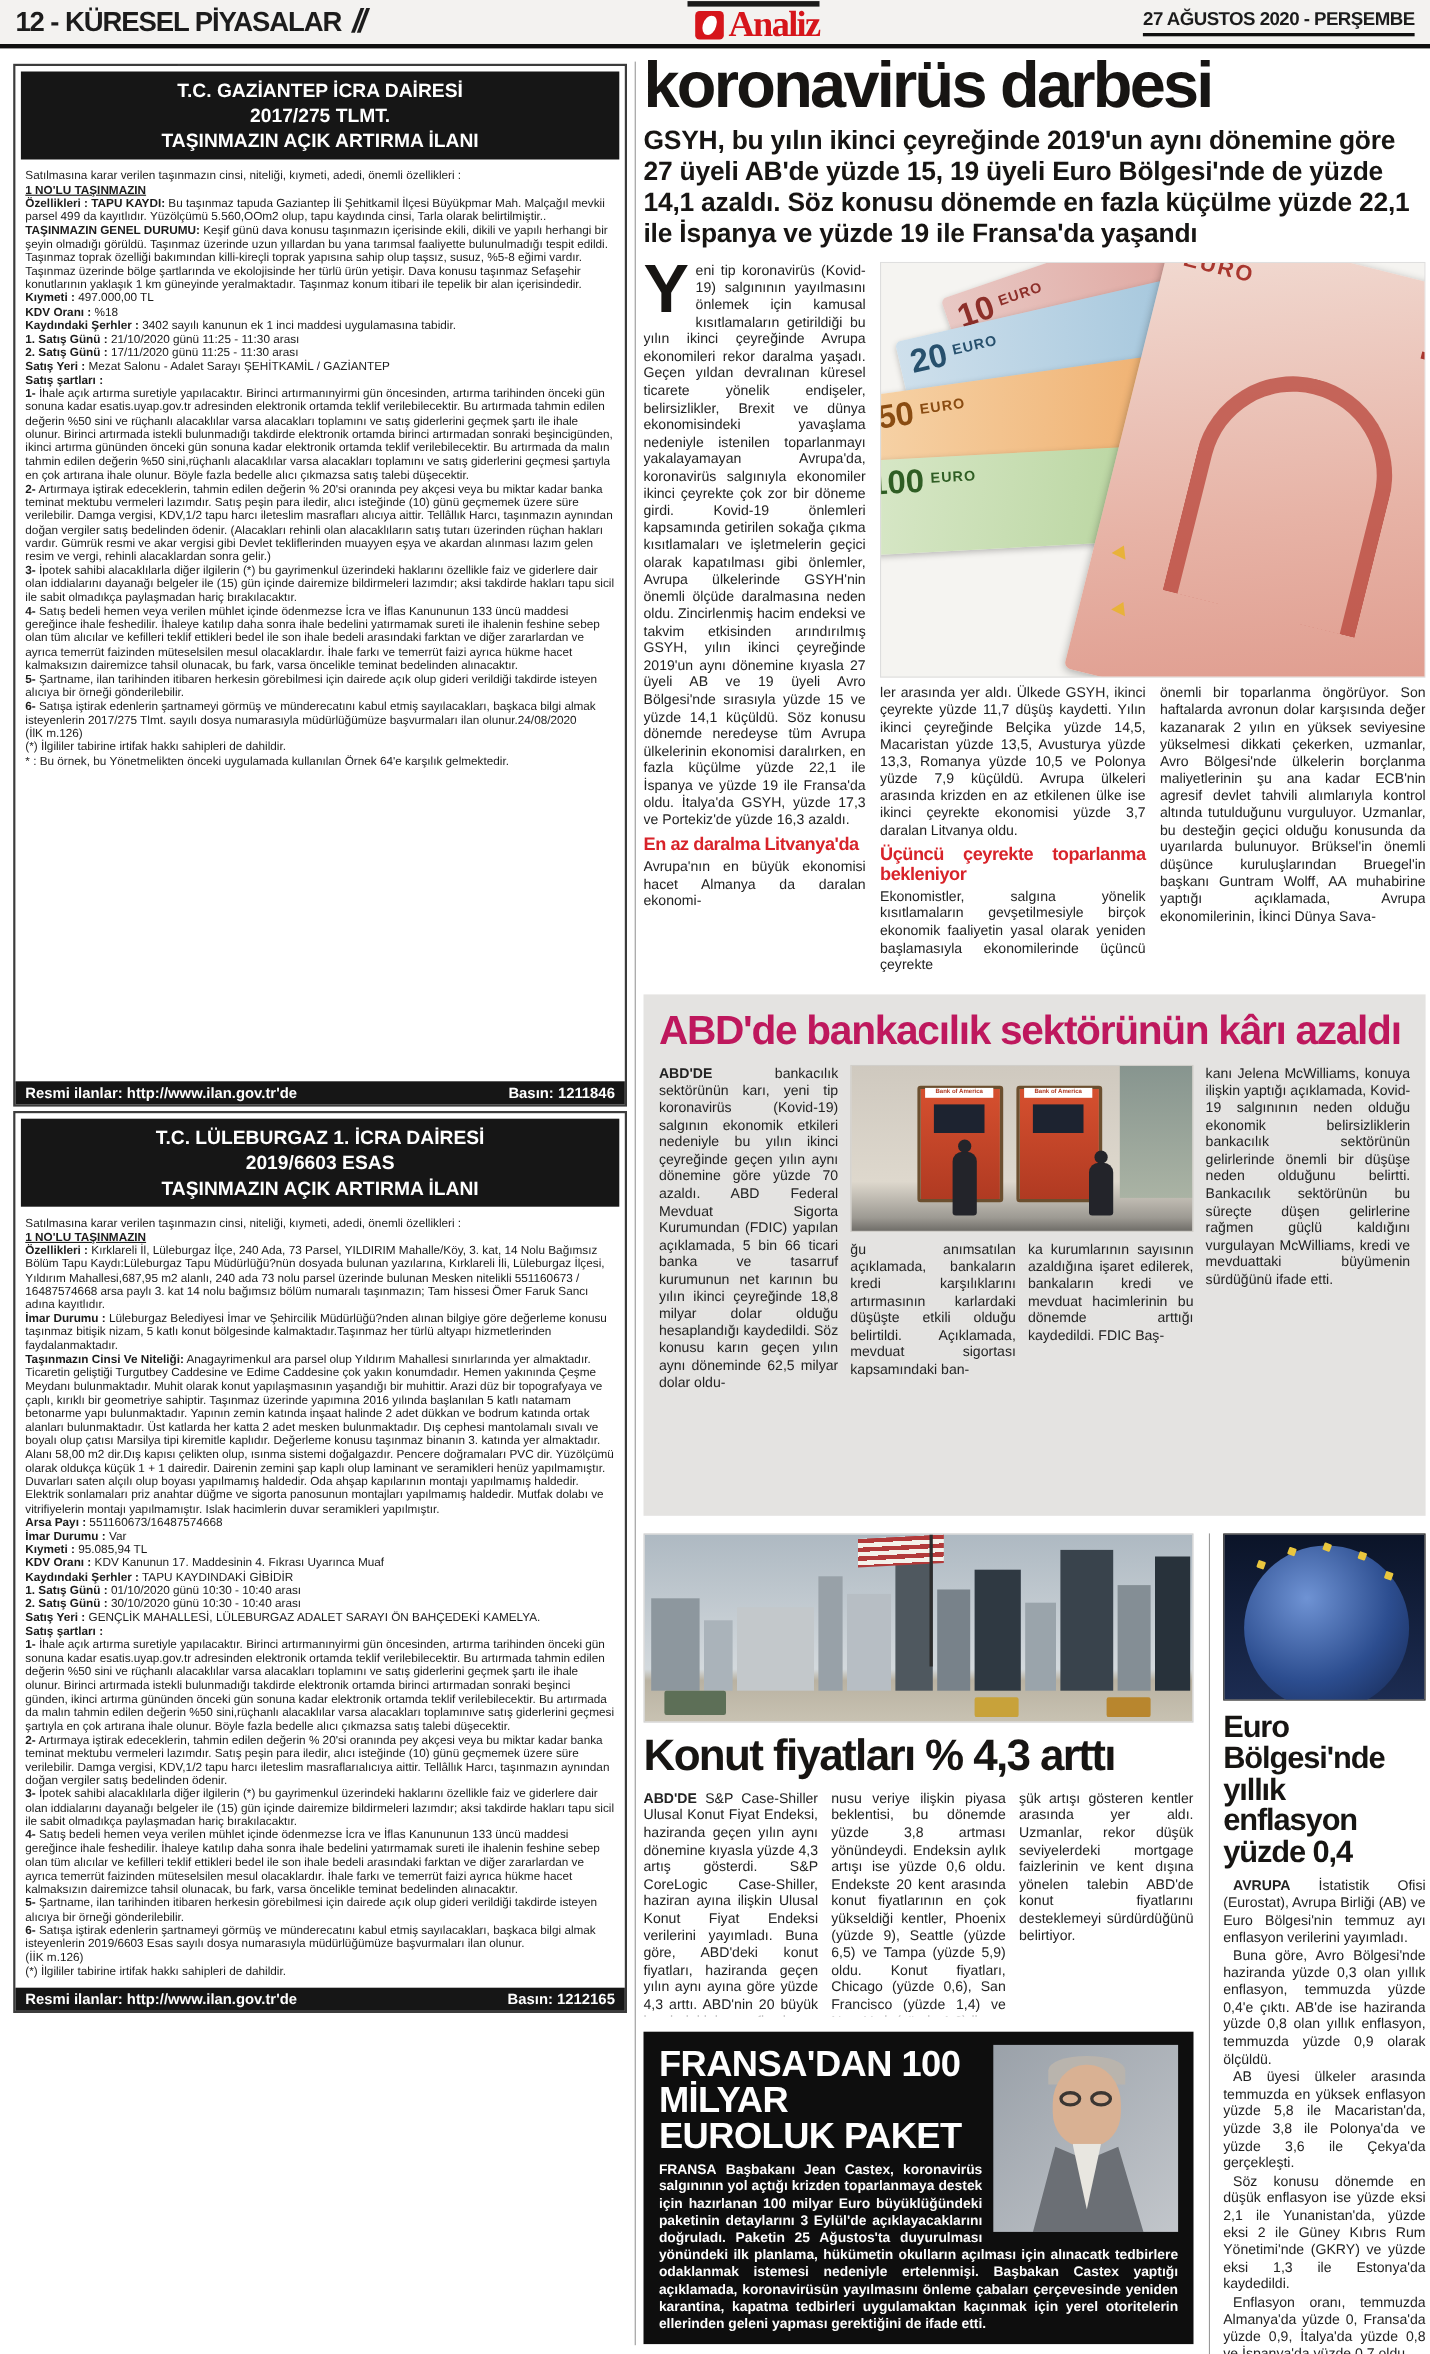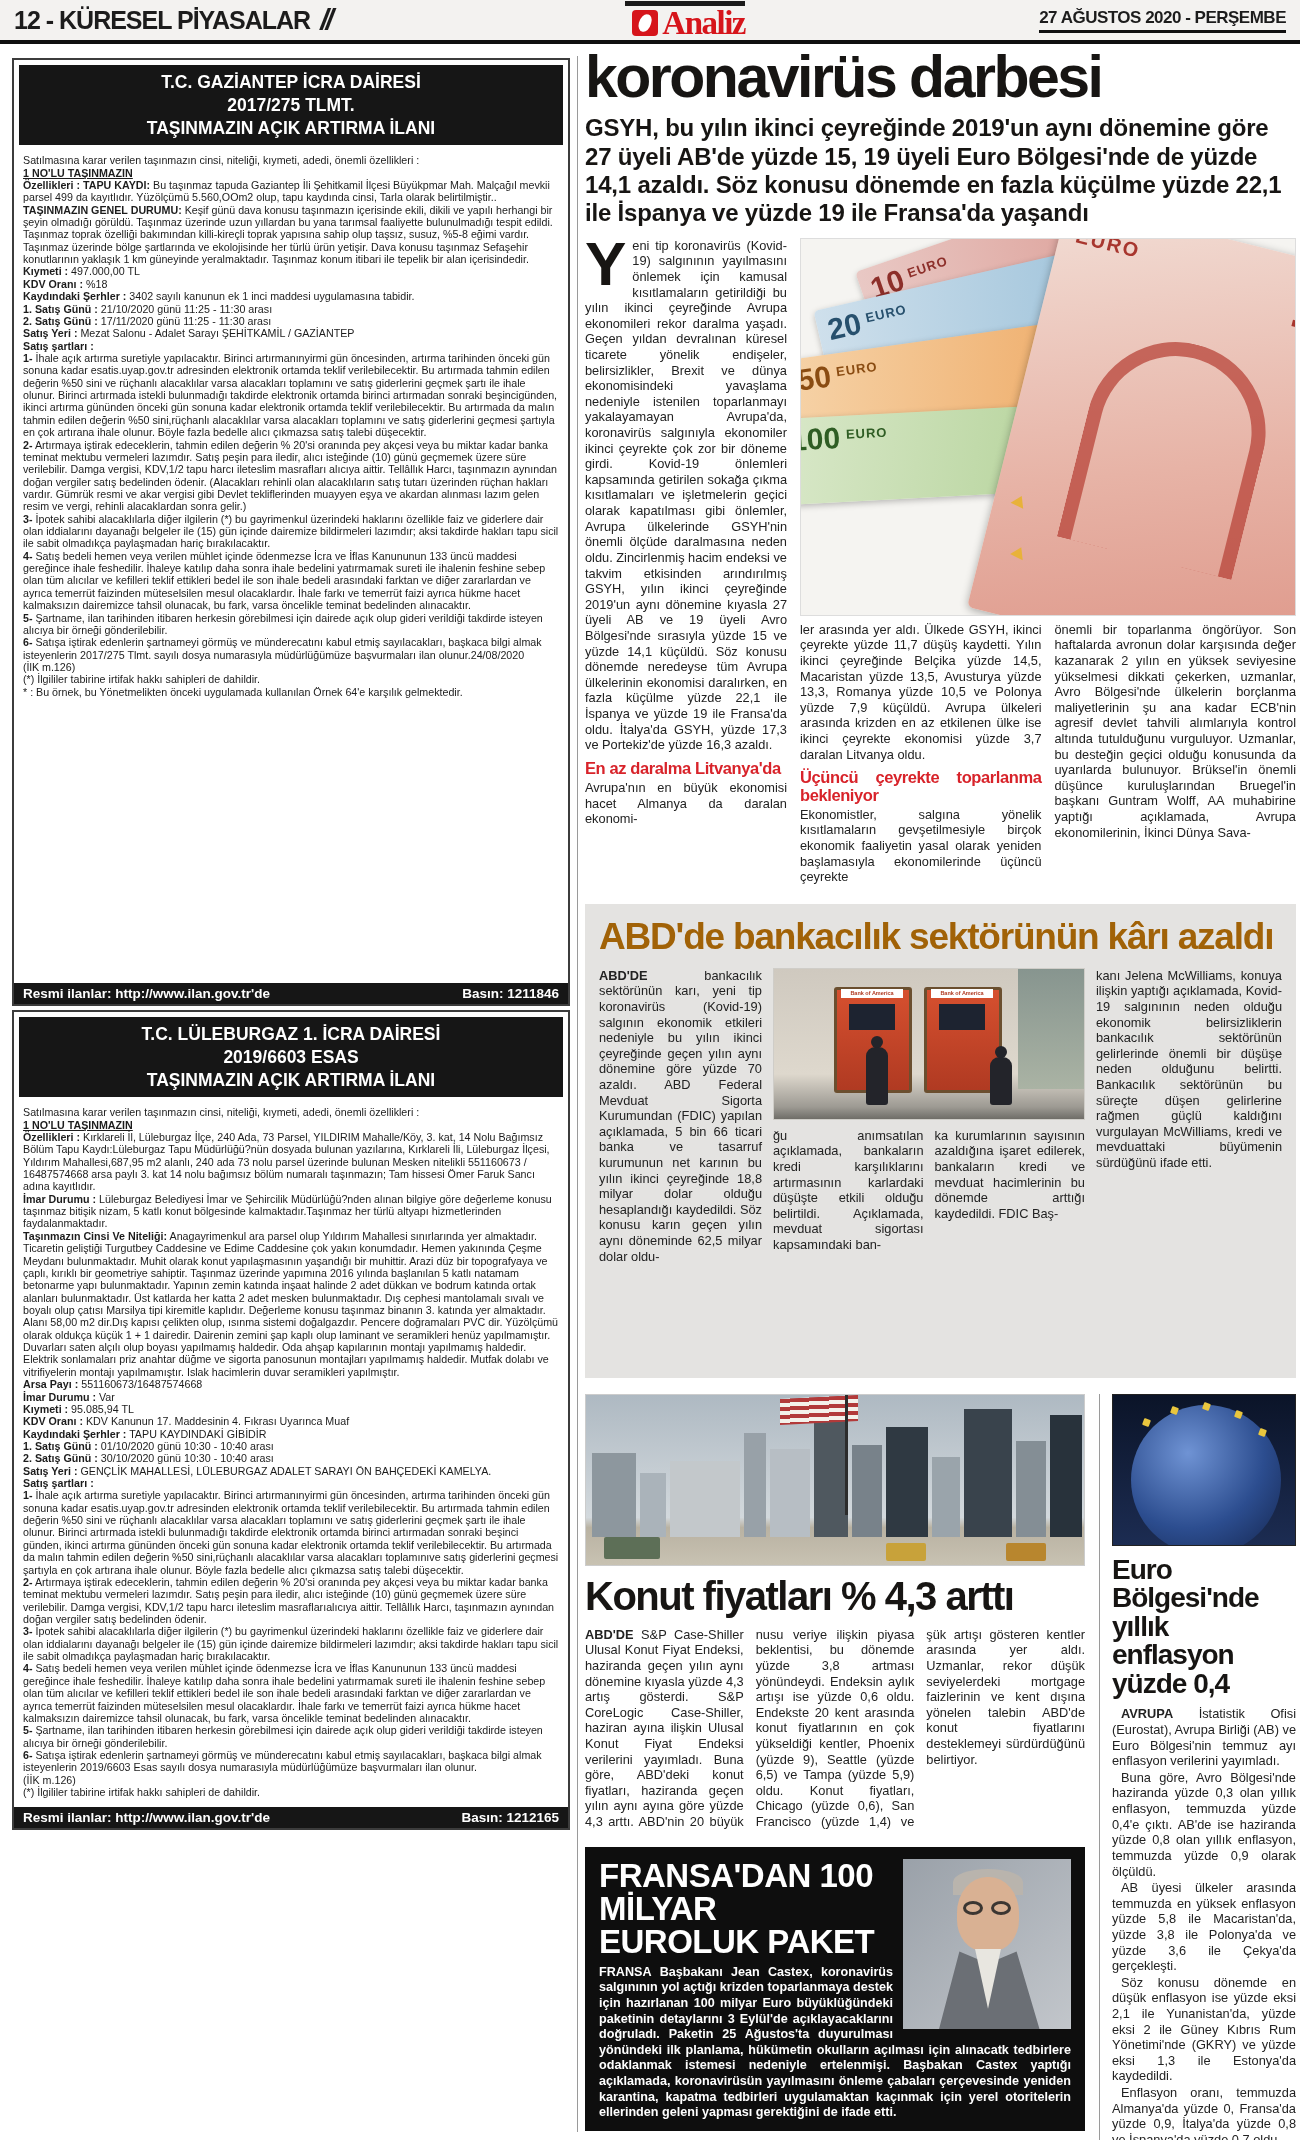--- a/index.html
+++ b/index.html
@@ -60,21 +60,21 @@
          background:linear-gradient(160deg,#f2ded6,#e7b3a6 55%,#dd9486);border-radius:6px;
          box-shadow:0 2px 8px rgba(0,0,0,.3);overflow:hidden;}
   .big10 .arch{position:absolute;left:70px;top:110px;width:180px;height:220px;border:14px solid #b8453a;
                border-bottom:none;border-radius:120px 120px 0 0;opacity:.75;}
   .big10 .den{position:absolute;right:16px;top:10px;font-size:64px;font-weight:900;color:#a8362e;}
   .big10 .cur{position:absolute;left:16px;top:22px;font-size:20px;font-weight:800;color:#a8362e;letter-spacing:2px;}
   .star{position:absolute;width:0;height:0;border-left:7px solid transparent;border-right:7px solid transparent;
         border-bottom:11px solid #e8b23a;transform:rotate(12deg);}
   
   .bankbox{margin-top:14px;background:#e4e3e1;padding:10px 14px 12px 14px;box-sizing:border-box;height:474px;overflow:hidden;}
-  .bankhead{font-size:37px;font-weight:800;letter-spacing:-1.2px;color:#a16207;margin:2px 0 10px 0;}
+  .bankhead{font-size:37px;font-weight:800;letter-spacing:-1.2px;color:#be185d;margin:2px 0 10px 0;}
   .bankcols{display:flex;gap:11px;height:384px;overflow:hidden;}
   .bank-l{width:163px;flex:none;}
   .bank-mid{width:312px;flex:none;display:flex;flex-direction:column;}
   .bank-r{flex:1;}
   .midcols{display:flex;gap:11px;flex:1;margin-top:8px;overflow:hidden;}
   .midcols .c{flex:1;}
   .lead{font-weight:800;}
   
   .atm-photo{height:152px;background:linear-gradient(#cfc9bf,#ded8cd 70%,#9d9a93 92%,#6f6d68);position:relative;
              overflow:hidden;border:1px solid #cfcdc8;}

